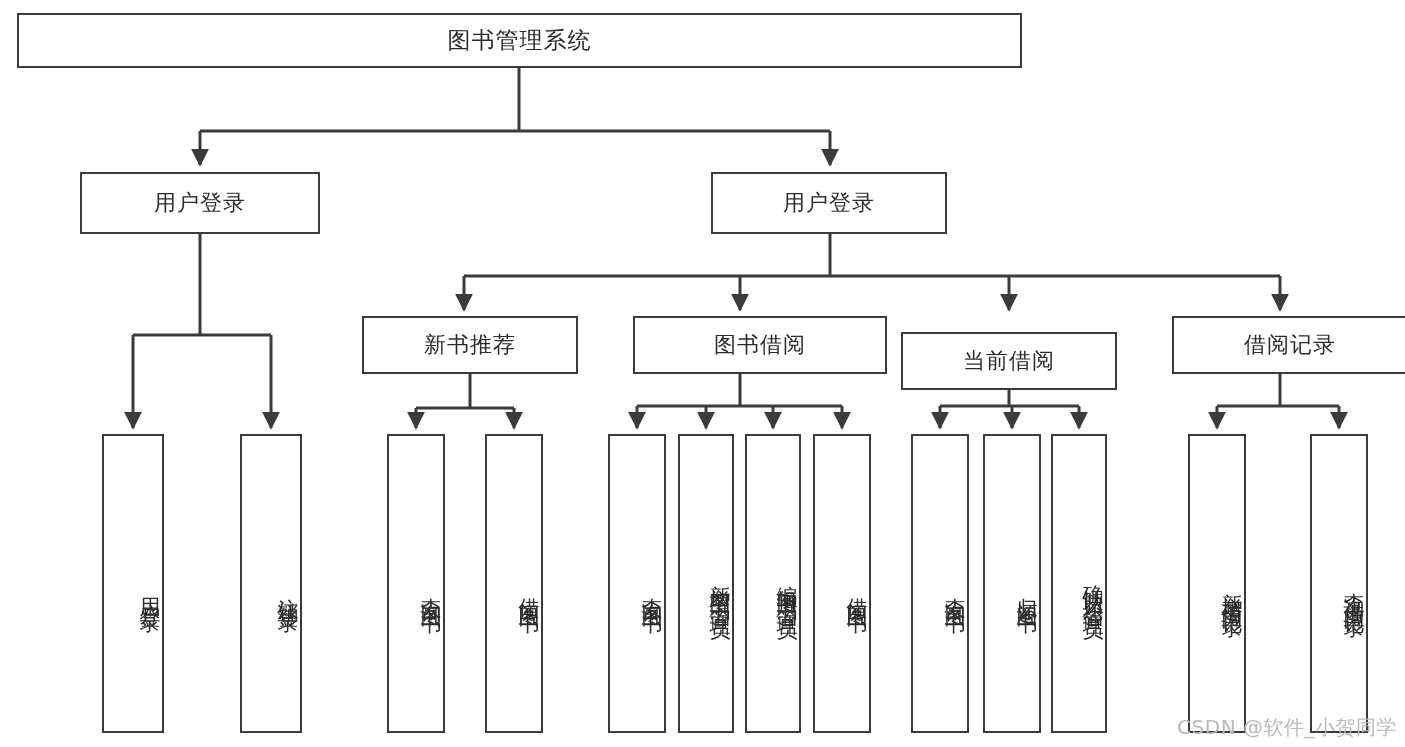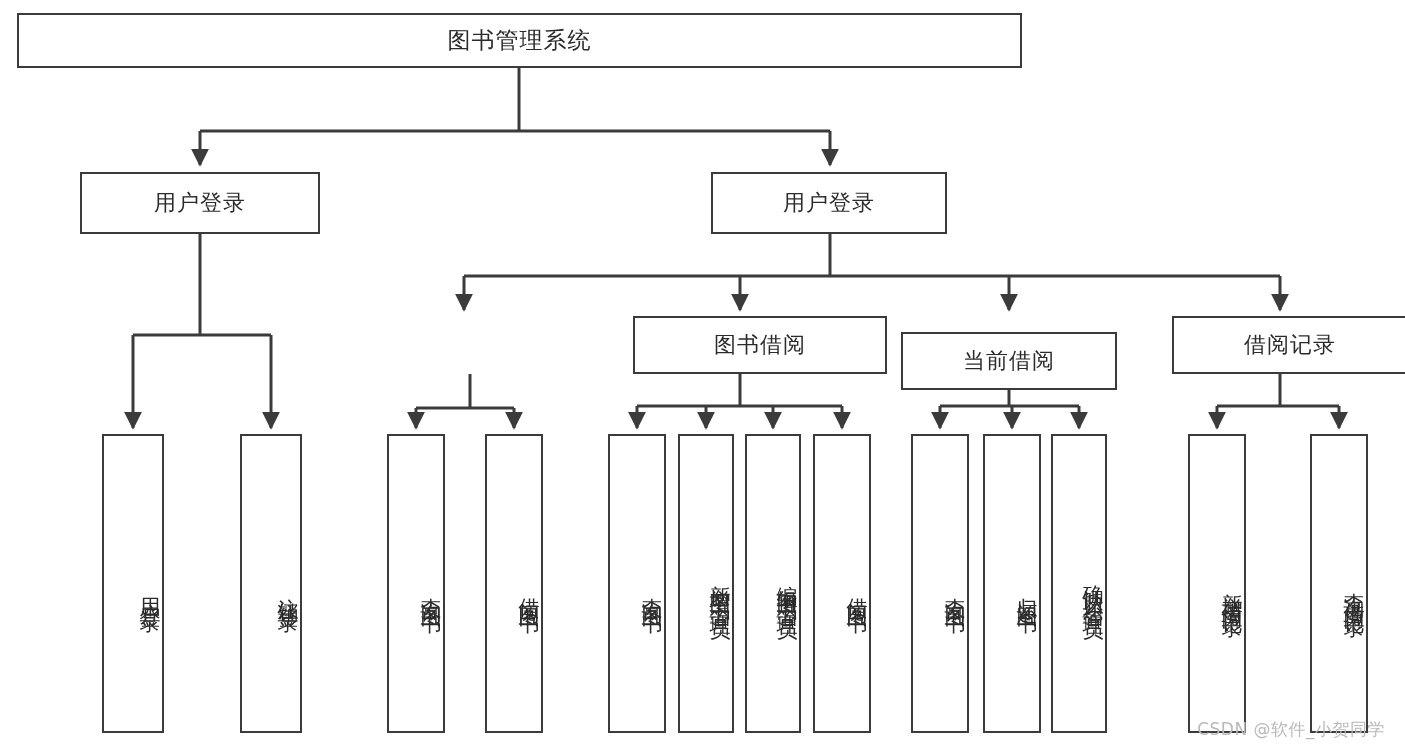--- a/index.html
+++ b/index.html
@@ -54,23 +54,23 @@
     letter-spacing: 5px;
     line-height: 1.15;
   }
   .node.vert .vtext {
     writing-mode: vertical-rl;
     text-orientation: upright;
     white-space: nowrap;
   }
   .watermark {
     position: absolute;
-    right: 20px;
+    right: 8px;
     bottom: 6px;
-    font-size: 17px;
+    font-size: 20px;
     color: #b9b9b9;
     letter-spacing: 0.5px;
     white-space: nowrap;
     font-family: "DejaVu Sans", "Liberation Sans", sans-serif;
   }
 </style>
 </head>
 <body>
 
 <div id="diagram-root" style="background: rgb(255, 255, 255);">
@@ -129,20 +129,23 @@
     <span>图书管理系统</span>
   </div>
 
   <div class="node horiz" style="left: 80px; top: 172px; width: 240px; height: 62px; border-color: rgb(59, 59, 59); color: rgb(43, 43, 43);">
     <span>用户登录</span>
   </div>
   <div class="node horiz" style="left: 711px; top: 172px; width: 236px; height: 62px; border-color: rgb(59, 59, 59); color: rgb(43, 43, 43);">
     <span>用户登录</span>
   </div>
 
+  <div class="node horiz" style="left: 362px; top: 316px; width: 216px; height: 58px; border-color: rgb(59, 59, 59); color: rgb(43, 43, 43);">
+    <span>新书推荐</span>
+  </div>
   <div class="node horiz" style="left: 633px; top: 316px; width: 254px; height: 58px; border-color: rgb(59, 59, 59); color: rgb(43, 43, 43);">
     <span>图书借阅</span>
   </div>
   <div class="node horiz" style="left: 901px; top: 332px; width: 216px; height: 58px; border-color: rgb(59, 59, 59); color: rgb(43, 43, 43);">
     <span>当前借阅</span>
   </div>
   <div class="node horiz" style="left: 1172px; top: 316px; width: 236px; height: 58px; border-color: rgb(59, 59, 59); color: rgb(43, 43, 43);">
     <span>借阅记录</span>
   </div>
 

